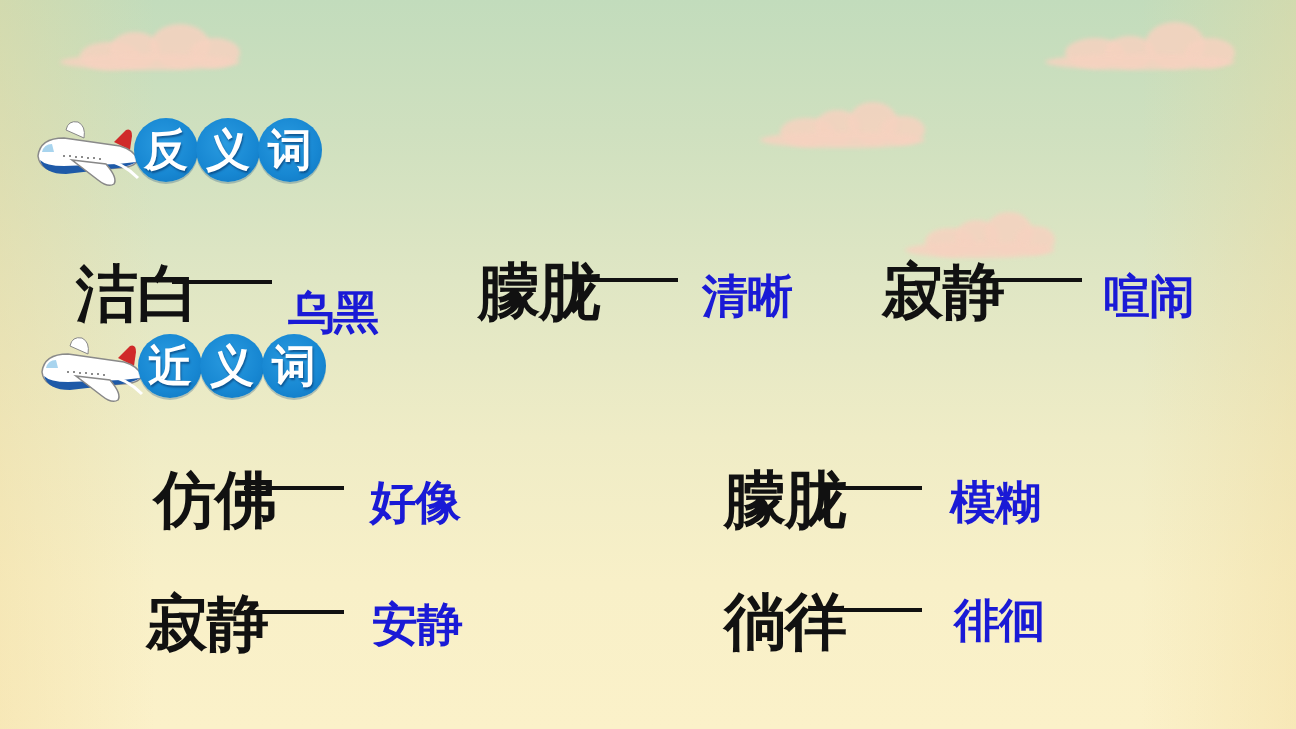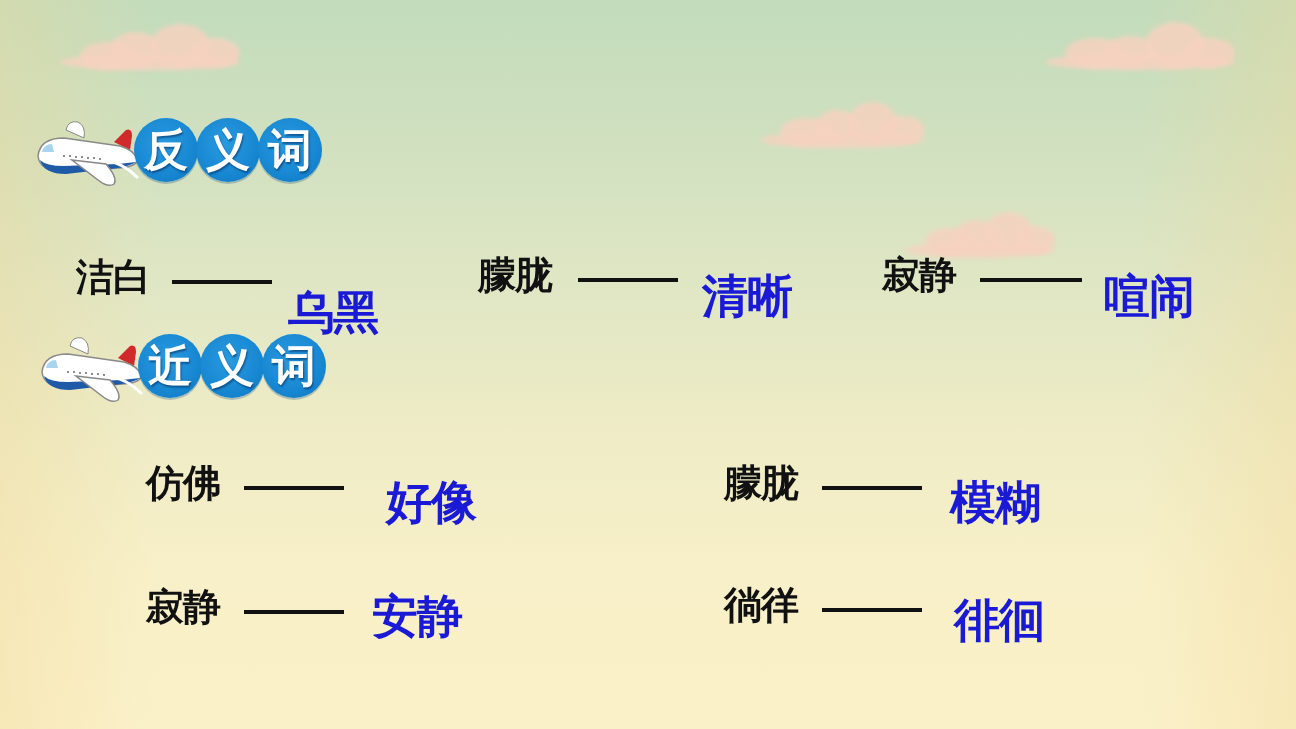--- a/index.html
+++ b/index.html
@@ -20,21 +20,21 @@
     .badge-circle {
       position: absolute; width: 64px; height: 64px; border-radius: 50%;
       background: radial-gradient(circle at 45% 40%, #2a9be0 0%, #1787d2 60%, #0f74bd 100%);
       box-shadow: 0 2px 0 rgba(0,60,120,0.25);
       color: #ffffff; font-size: 44px; font-weight: bold; line-height: 64px; text-align: center;
       text-shadow: 1px 2px 2px rgba(0,40,90,0.55);
       font-family: "DejaVu Sans", sans-serif;
     }
 
     .pair { position: absolute; white-space: nowrap; }
-    .term { position: absolute; font-size: 38px; color: #111111; font-weight: bold; font-family: "DejaVu Sans", sans-serif; letter-spacing: -1px; }
+    .term { position: absolute; font-size: 62px; color: #111111; font-weight: bold; font-family: "DejaVu Sans", sans-serif; letter-spacing: -1px; }
     .dash { position: absolute; height: 4px; background: #111111; }
     .answer { position: absolute; font-size: 46px; color: #1a1ad6; font-weight: bold; font-family: "DejaVu Sans", sans-serif; letter-spacing: -1px; }
   </style>
 </head>
 <body>
 
 <div class="slide">
 
   <div class="cloud" style="left:60px; top:20px; width:180px; height:50px;">
     <span style="left:20px; top:22px; width:60px; height:28px;"></span>
@@ -123,33 +123,33 @@
         </g>
       <path d="M38 44 L72 48 Q84 62 80 68 Q74 72 64 64 Z" fill="#ffffff" stroke="#888" stroke-width="1.5"></path>
       <path d="M70 44 Q88 46 104 62" fill="none" stroke="#ffffff" stroke-width="3"></path>
     </svg>
     <div class="badge-circle" style="left:100px; top:0px;">近</div>
     <div class="badge-circle" style="left:162px; top:0px;">义</div>
     <div class="badge-circle" style="left:224px; top:0px;">词</div>
   </div>
 
   <div class="pair" style="left:146px; top:458px;">
-    <span class="term" style="left:0; top:0;">仿佛</span>
+    <span class="term" style="left:8px; top:0;">仿佛</span>
     <span class="dash" style="left:98px; top:28px; width:100px;"></span>
-    <span class="answer" style="left:224px; top:14px;margin-left:16px;">好像</span>
+    <span class="answer" style="left:224px; top:14px;">好像</span>
   </div>
   <div class="pair" style="left:724px; top:458px;">
     <span class="term" style="left:0; top:0;">朦胧</span>
     <span class="dash" style="left:98px; top:28px; width:100px;"></span>
     <span class="answer" style="left:226px; top:14px;">模糊</span>
   </div>
   <div class="pair" style="left:146px; top:582px;">
     <span class="term" style="left:0; top:0;">寂静</span>
     <span class="dash" style="left:98px; top:28px; width:100px;"></span>
-    <span class="answer" style="left:226px; top:4px;font-family:Liberation Serif, serif;">安静</span>
+    <span class="answer" style="left:226px; top:12px;font-family:Liberation Serif, serif;">安静</span>
   </div>
   <div class="pair" style="left:724px; top:580px;">
     <span class="term" style="left:0; top:0;">徜徉</span>
     <span class="dash" style="left:98px; top:28px; width:100px;"></span>
     <span class="answer" style="left:230px; top:10px;">徘徊</span>
   </div>
 
 </div>
 
 </body></html>

